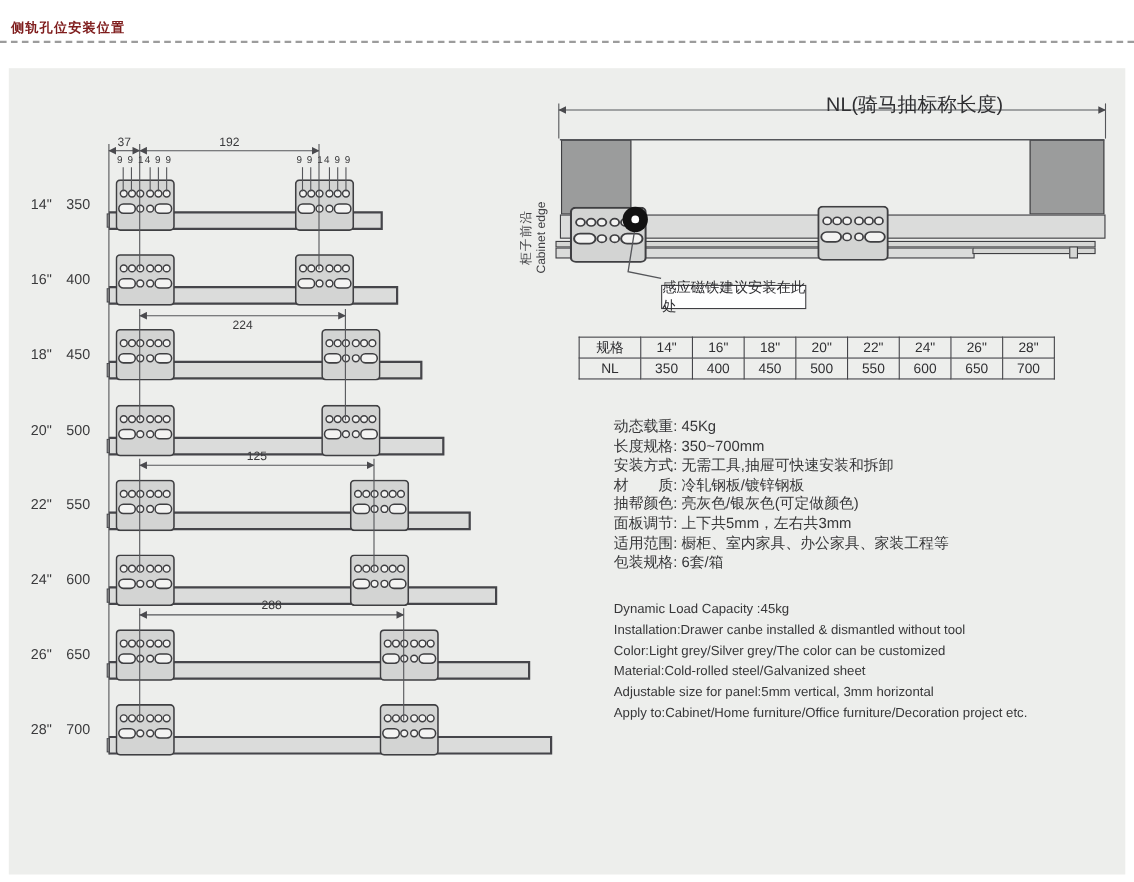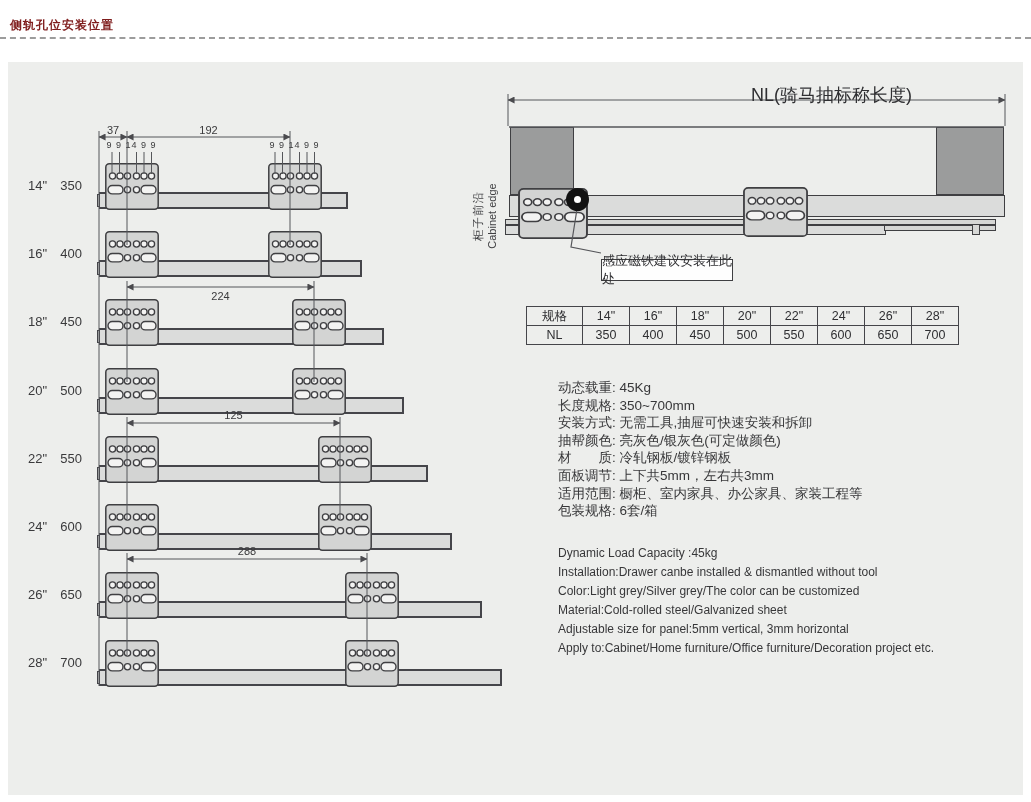--- a/index.html
+++ b/index.html
@@ -254,22 +254,22 @@
       <td class="c">650</td>
       <td class="c">700</td>
     </tr>
   </tbody>
     </table>
 
   <div class="specs specs-cn">
     <div>动态载重: 45Kg</div>
     <div>长度规格: 350~700mm</div>
     <div>安装方式: 无需工具,抽屉可快速安装和拆卸</div>
+    <div>材　　质: 冷轧钢板/镀锌钢板</div>
     <div>抽帮颜色: 亮灰色/银灰色(可定做颜色)</div>
-    <div>材　　质: 冷轧钢板/镀锌钢板</div>
     <div>面板调节: 上下共5mm，左右共3mm</div>
     <div>适用范围: 橱柜、室内家具、办公家具、家装工程等</div>
     <div>包装规格: 6套/箱</div>
   </div>
 
   <div class="specs specs-en">
     <div>Dynamic Load Capacity :45kg</div>
     <div>Installation:Drawer canbe installed &amp; dismantled without tool</div>
     <div>Color:Light grey/Silver grey/The color can be customized</div>
     <div>Material:Cold-rolled steel/Galvanized sheet</div>

